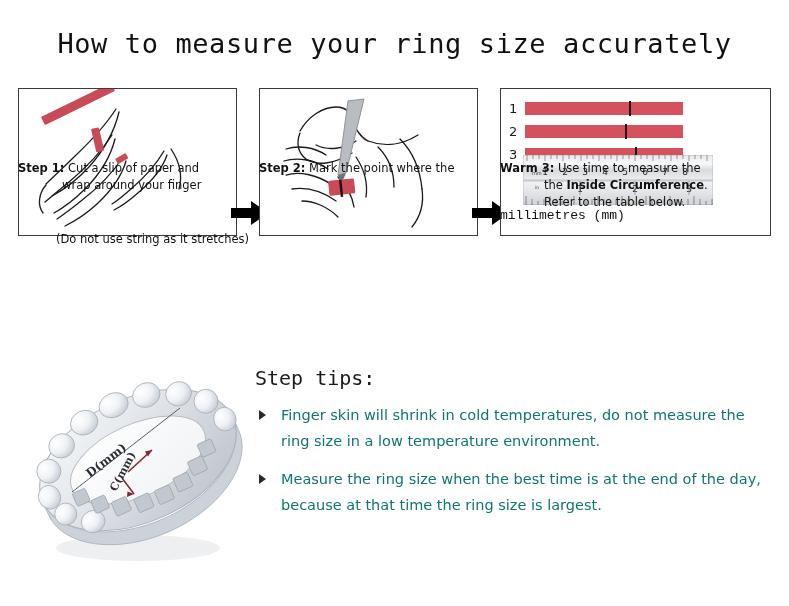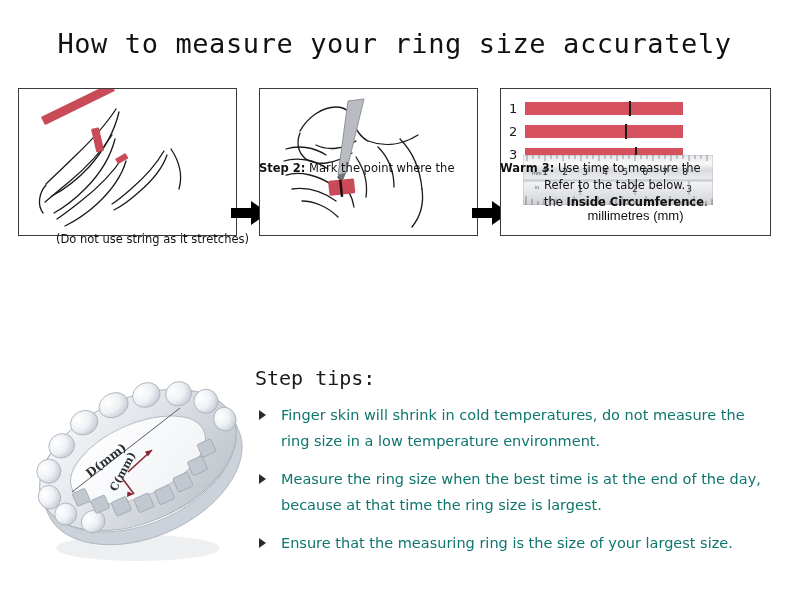--- a/index.html
+++ b/index.html
@@ -76,23 +76,22 @@
   }
   .strip {
     position: relative; height: 13px; background: #d5515e;
   }
   .strip .mark {
     position: absolute; top: -1px; width: 2px; height: 15px; background: #1a1a1a;
   }
   .ruler-wrap { position: absolute; left: 22px; top: 66px; width: 190px; }
   .mm-label {
     position: absolute; left: 500px; top: 208px; width: 271px;
-    text-align: center;
     font-size: 13px; color: #111;
-    font-family: Liberation Sans, sans-serif;
+    font-family: Liberation Mono, monospace;
   }
 
   
   .tips-title {
     position: absolute; left: 255px; top: 366px;
     font-size: 20px; color: #1a1a1a;
     font-family: "DejaVu Sans Mono", "Liberation Mono", monospace;
   }
   .tips-list { position: absolute; left: 255px; top: 402px; width: 510px; }
   .tip {
@@ -332,31 +331,36 @@
               <line x1="189" y1="50" x2="189" y2="44"></line>
           </g>
         </svg>
       </div>
     </div>
 
   </div>
 
   <div class="mm-label">millimetres (mm)</div>
 
+  <div class="caption cap1">
+    <span class="lbl">Step 1:</span>
+    <span>Cut a slip of paper and</span>
+    <span class="ind">wrap around your finger</span>
+  </div>
 
   <div class="caption cap2">
     <span class="lbl">Step 2:</span>
     <span>Mark the point where the</span>
   </div>
 
   <div class="caption cap3">
     <span class="lbl">Warm 3:</span>
     <span>Use time to measure the</span>
+    <span class="ind"><span>the </span><span class="lbl">Inside Circumference</span><span>.</span></span>
     <span class="ind">Refer to the table below.</span>
-    <span class="ind"><span>the </span><span class="lbl">Inside Circumference</span><span>.</span></span>
   </div>
 
   <div class="note note1">(Do not use string as it stretches)</div>
 
   <div class="ring">
     <svg width="232" height="226" viewBox="0 0 232 226">
       <defs>
         <linearGradient id="band" x1="0" y1="0" x2="1" y2="1">
           <stop offset="0%" stop-color="#fbfcfd"></stop>
           <stop offset="45%" stop-color="#dfe3e8"></stop>
@@ -424,19 +428,15 @@
   <div class="tips-title">Step tips:</div>
   <div class="tips-list">
     <div class="tip">
       <span class="bullet"></span>
       <span>Finger skin will shrink in cold temperatures, do not measure the ring size in a low temperature environment.</span>
     </div>
     <div class="tip">
       <span class="bullet"></span>
       <span>Measure the ring size when the best time is at the end of the day, because at that time the ring size is largest.</span>
     </div>
-    <div class="tip">
-      <span class="bullet"></span>
-      <span>Ensure that the measuring ring is the size of your largest size.</span>
-    </div>
   </div>
 
 </div>
 
 </body></html>

